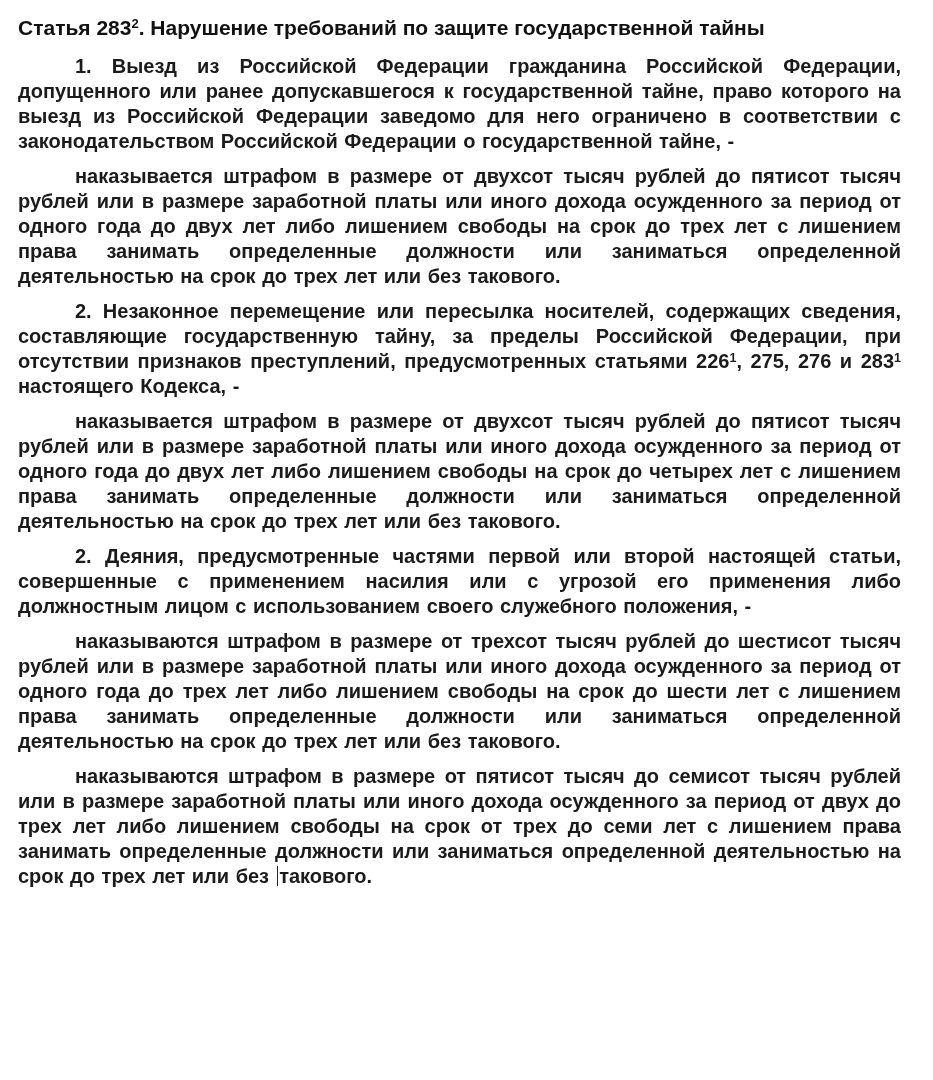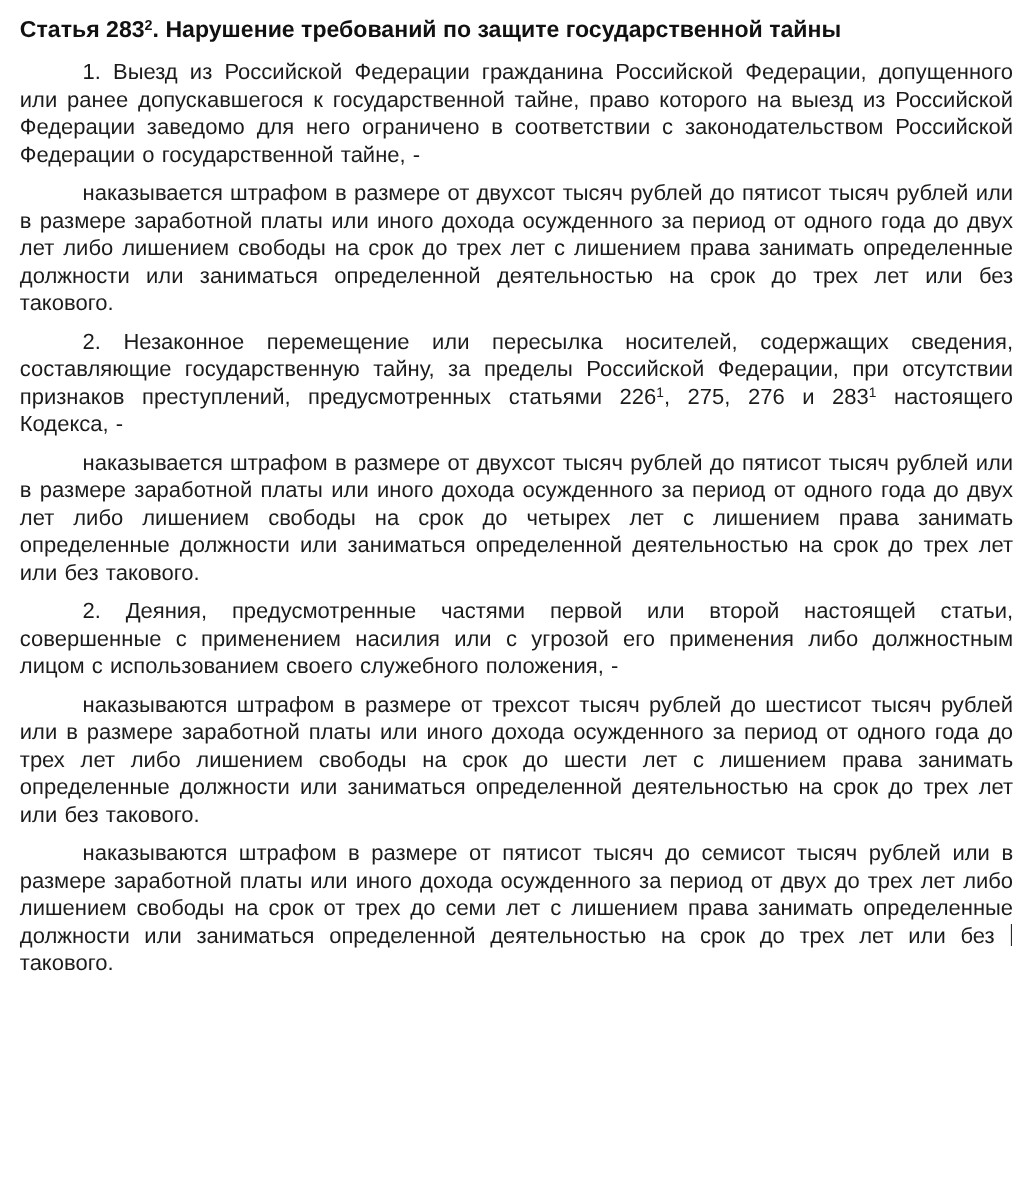--- a/index.html
+++ b/index.html
@@ -8,21 +8,21 @@
     background: #ffffff;
   }
   .page {
     position: relative;
     width: 933px;
     height: 1080px;
     box-sizing: border-box;
     background: #ffffff;
     color: #1b1b1b;
     font-family: "Liberation Sans", "DejaVu Sans", sans-serif;
-    padding: 14px 12px 0 18px;
+    padding: 14px 32px 0 18px;
     overflow: hidden;
   }
   .doc-title {
     font-size: 21px;
     font-weight: 700;
     line-height: 27px;
     margin: 0 0 13px 0;
     color: #111111;
   }
   .doc-title .sup {
@@ -32,20 +32,21 @@
     top: -7px;
     font-weight: 700;
   }
   .para {
     font-size: 20px;
     line-height: 25px;
     margin: 0 0 10px 0;
     text-align: justify;
     text-indent: 57px;
     word-spacing: 1px;
+    font-weight: bold;
   }
   .para .sup {
     font-size: 12.5px;
     line-height: 0;
     position: relative;
     top: -6px;
   }
   .caret {
     display: inline-block;
     width: 1.5px;

